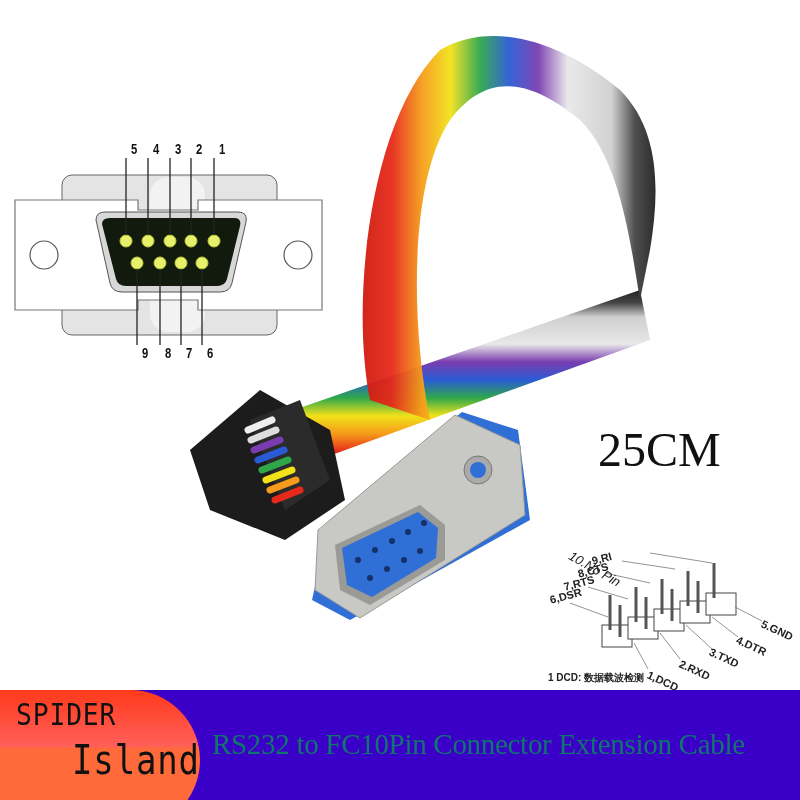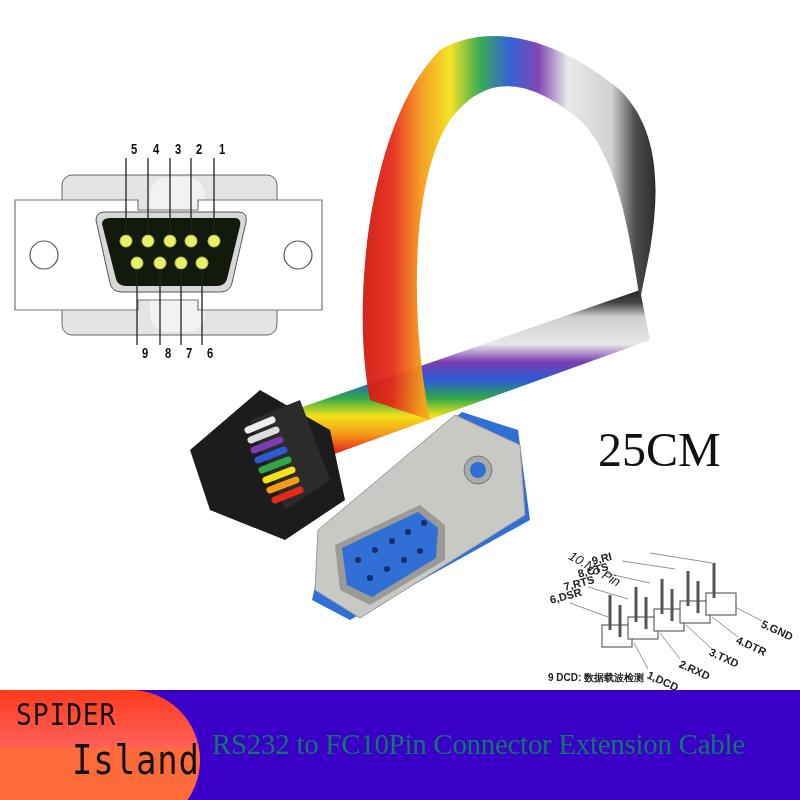--- a/index.html
+++ b/index.html
@@ -169,20 +169,20 @@
   <span class="hdr-label" style="left:40px;top:22px;transform:rotate(30deg);font-weight:normal;font-style:italic;font-size:13px;">10.No Pin</span>
   <span class="hdr-label" style="left:62px;top:30px;transform:rotate(-15deg);">9,RI</span>
   <span class="hdr-label" style="left:48px;top:43px;transform:rotate(-15deg);">8,CTS</span>
   <span class="hdr-label" style="left:34px;top:56px;transform:rotate(-15deg);">7,RTS</span>
   <span class="hdr-label" style="left:20px;top:69px;transform:rotate(-15deg);">6,DSR</span>
   <span class="hdr-label" style="left:232px;top:92px;transform:rotate(25deg);">5.GND</span>
   <span class="hdr-label" style="left:207px;top:108px;transform:rotate(25deg);">4.DTR</span>
   <span class="hdr-label" style="left:180px;top:120px;transform:rotate(25deg);">3.TXD</span>
   <span class="hdr-label" style="left:150px;top:132px;transform:rotate(25deg);">2.RXD</span>
   <span class="hdr-label" style="left:118px;top:143px;transform:rotate(25deg);">1,DCD</span>
-  <span class="hdr-label" style="left:18px;top:146px;font-size:10px;">9 DCD: 数据载波检测</span>
+  <span class="hdr-label" style="left:18px;top:146px;font-size:10px;">1 DCD: 数据载波检测</span>
 </div>
 
 <div class="banner"></div>
 <div class="logo-bg"></div>
 <div class="logo-text" style="left:16px;top:696px;">SPIDER</div>
 <div class="logo-text" style="left:72px;top:737px;font-size:40px;">Island</div>
 <div class="banner-title">RS232 to FC10Pin Connector  Extension Cable</div>
 
 </body></html>

